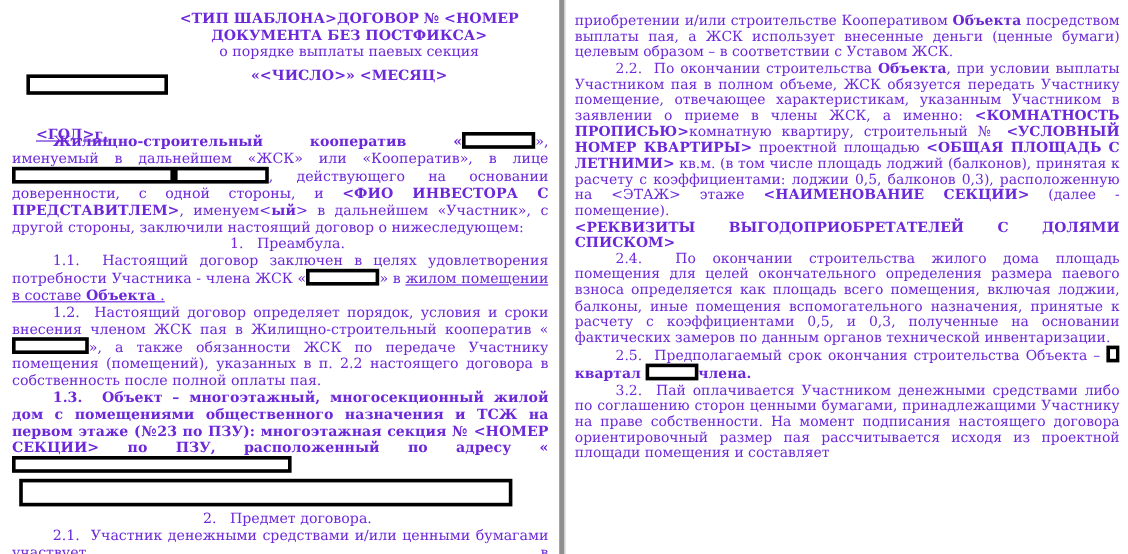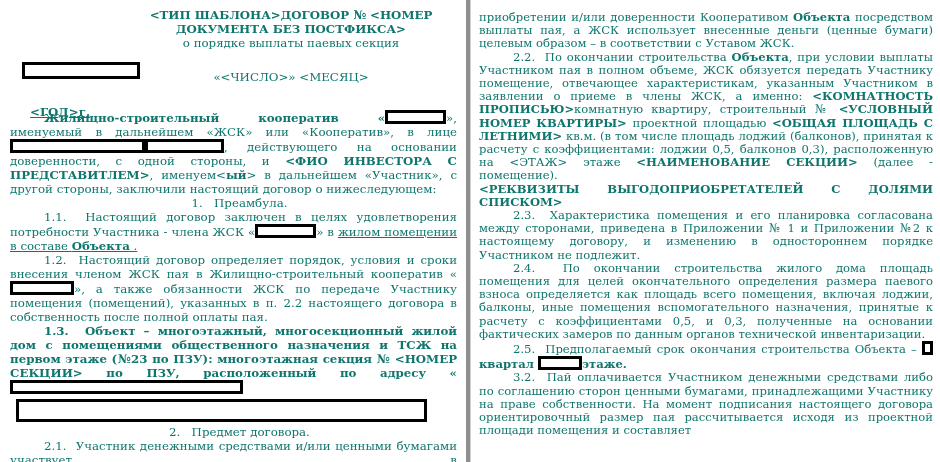--- a/index.html
+++ b/index.html
@@ -1,25 +1,25 @@
 <!DOCTYPE html>
 <html><head>
 <meta charset="utf-8">
 <style>
   html,body{margin:0;padding:0;background:#ffffff;}
   .doc{position:relative;width:940px;height:462px;background:#fff;overflow:hidden;
-       font-family:"DejaVu Serif","Liberation Serif",serif;color:#0f766e;}
+       font-family:"DejaVu Serif","Liberation Serif",serif;color:#6d28d9;}
   .page{position:absolute;top:0;height:462px;overflow:hidden;}
   .page-left{left:10px;width:447px;font-size:11.8px;line-height:14px;}
   .page-right{left:479px;width:454px;font-size:11.6px;line-height:13.2px;}
   .divider{position:absolute;left:466px;top:0;width:4px;height:462px;background:#8f8f8f;border-right:1px solid #cfcfcf;}
   .hdr{position:absolute;left:128px;top:8px;width:306px;text-align:center;}
   .title{font-weight:bold;}
   .subtitle{font-weight:normal;}
-  .dateline{font-weight:normal;margin-top:20px;}
+  .dateline{font-weight:bold;margin-top:6px;}
   .yearbox{position:absolute;left:12px;top:62px;width:112px;height:11px;}
   .yearlabel{position:absolute;left:20px;top:105px;font-weight:bold;text-decoration:underline;}
   .body-left{position:absolute;left:0;top:110px;width:447px;}
   .body-right{position:absolute;left:0;top:11px;width:454px;}
   p{margin:0;text-align:justify;}
   p.ind{text-indent:34px;}
   p.itm{text-indent:12px;text-align:center;}
   p.noind{text-indent:0;}
   p.jlast{text-align-last:justify;}
   .b{font-weight:bold;}
@@ -49,23 +49,22 @@
         <div class="redact block" style="width: 405px; height: 17px;"></div>
         <p class="itm"><span>2.&nbsp;&nbsp;&nbsp;Предмет договора.</span></p>
         <p class="ind jlast"><span>2.1.&nbsp;&nbsp;Участник денежными средствами и/или ценными бумагами участвует в</span></p>
       </div>
   </div>
 
   <div class="divider"></div>
 
   <div class="page page-right">
     <div class="body-right">
-        <p class="noind"><span>приобретении и/или доверенности Кооперативом </span><span class="b">Объекта</span><span> посредством выплаты пая, а ЖСК использует внесенные деньги (ценные бумаги) целевым образом – в соответствии с Уставом ЖСК.</span></p>
+        <p class="noind"><span>приобретении и/или строительстве Кооперативом </span><span class="b">Объекта</span><span> посредством выплаты пая, а ЖСК использует внесенные деньги (ценные бумаги) целевым образом – в соответствии с Уставом ЖСК.</span></p>
         <p class="ind"><span>2.2.&nbsp;&nbsp;По окончании строительства </span><span class="b">Объекта</span><span>, при условии выплаты Участником пая в полном объеме, ЖСК обязуется передать Участнику помещение, отвечающее характеристикам, указанным Участником в заявлении о приеме в члены ЖСК, а именно: </span><span class="b">&lt;КОМНАТНОСТЬ ПРОПИСЬЮ&gt;</span><span>комнатную квартиру, строительный № </span><span class="b">&lt;УСЛОВНЫЙ НОМЕР КВАРТИРЫ&gt;</span><span> проектной площадью </span><span class="b">&lt;ОБЩАЯ ПЛОЩАДЬ С ЛЕТНИМИ&gt;</span><span> кв.м. (в том числе площадь лоджий (балконов), принятая к расчету с коэффициентами: лоджии 0,5, балконов 0,3), расположенную на &lt;ЭТАЖ&gt; этаже  </span><span class="b">&lt;НАИМЕНОВАНИЕ СЕКЦИИ&gt;</span><span> (далее - помещение).</span></p>
         <p class="noind"><span class="b">&lt;РЕКВИЗИТЫ ВЫГОДОПРИОБРЕТАТЕЛЕЙ С ДОЛЯМИ СПИСКОМ&gt;</span></p>
-        <p class="ind"><span>2.3.&nbsp;&nbsp;Характеристика помещения и его планировка согласована между сторонами, приведена в Приложении № 1 и Приложении №2 к настоящему договору, и изменению в одностороннем порядке Участником не подлежит.</span></p>
         <p class="ind"><span>2.4.&nbsp;&nbsp;По окончании строительства жилого дома площадь помещения для целей окончательного определения размера паевого взноса определяется как площадь всего помещения, включая лоджии, балконы, иные помещения вспомогательного назначения, принятые к расчету с коэффициентами 0,5, и 0,3, полученные на основании фактических замеров по данным органов технической инвентаризации.</span></p>
-        <p class="ind"><span>2.5.&nbsp;&nbsp;Предполагаемый срок окончания строительства Объекта – </span><span class="redact" style="width: 5px; height: 8px;"></span><span class="b">квартал </span><span class="redact" style="width: 38px; height: 8px;"></span><span class="b">этаже.</span></p>
+        <p class="ind"><span>2.5.&nbsp;&nbsp;Предполагаемый срок окончания строительства Объекта – </span><span class="redact" style="width: 5px; height: 8px;"></span><span class="b">квартал </span><span class="redact" style="width: 38px; height: 8px;"></span><span class="b">члена.</span></p>
         <p class="ind"><span>3.2.&nbsp;&nbsp;Пай оплачивается Участником денежными средствами либо по соглашению сторон ценными бумагами, принадлежащими Участнику на праве собственности. На момент подписания настоящего договора ориентировочный размер пая рассчитывается исходя из проектной площади помещения и составляет </span></p>
       </div>
   </div>
 
 </div>
 
 </body></html>

